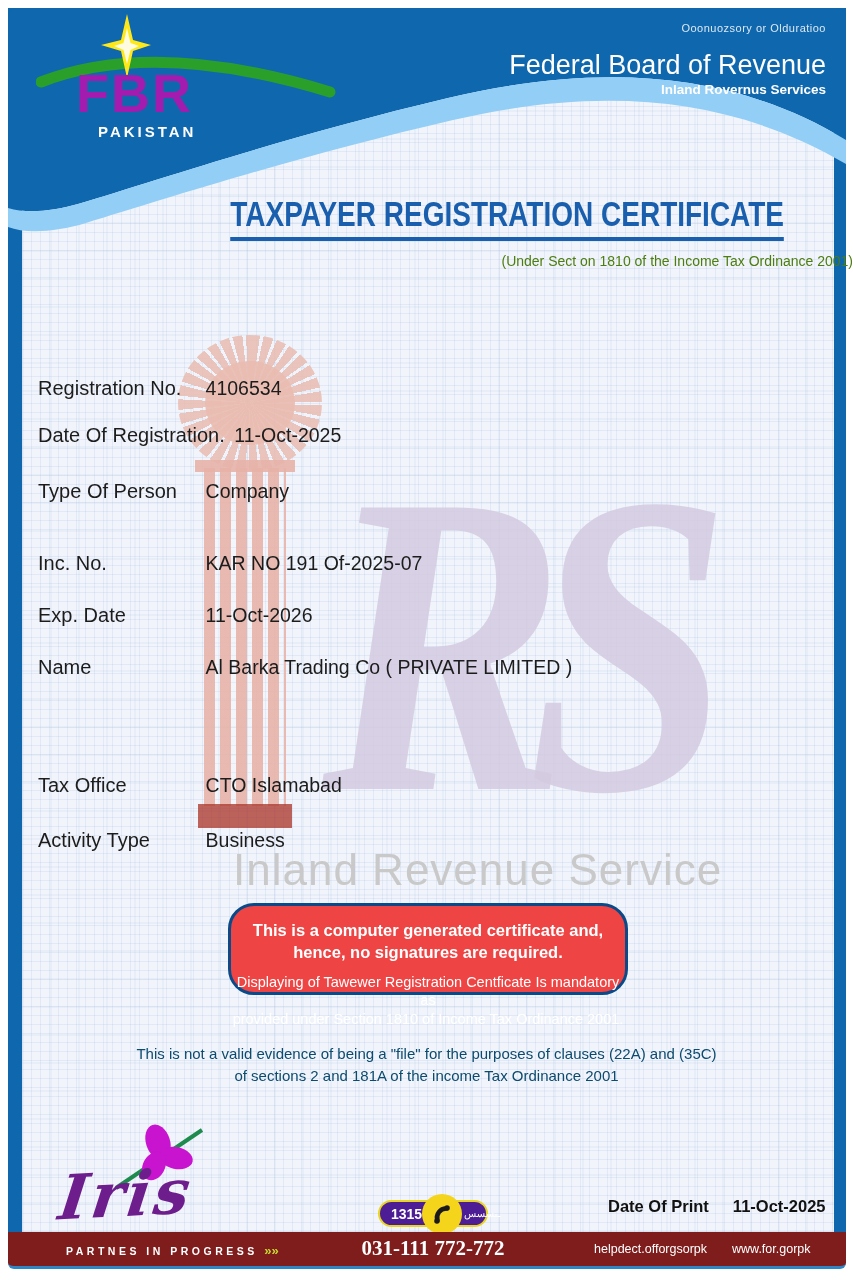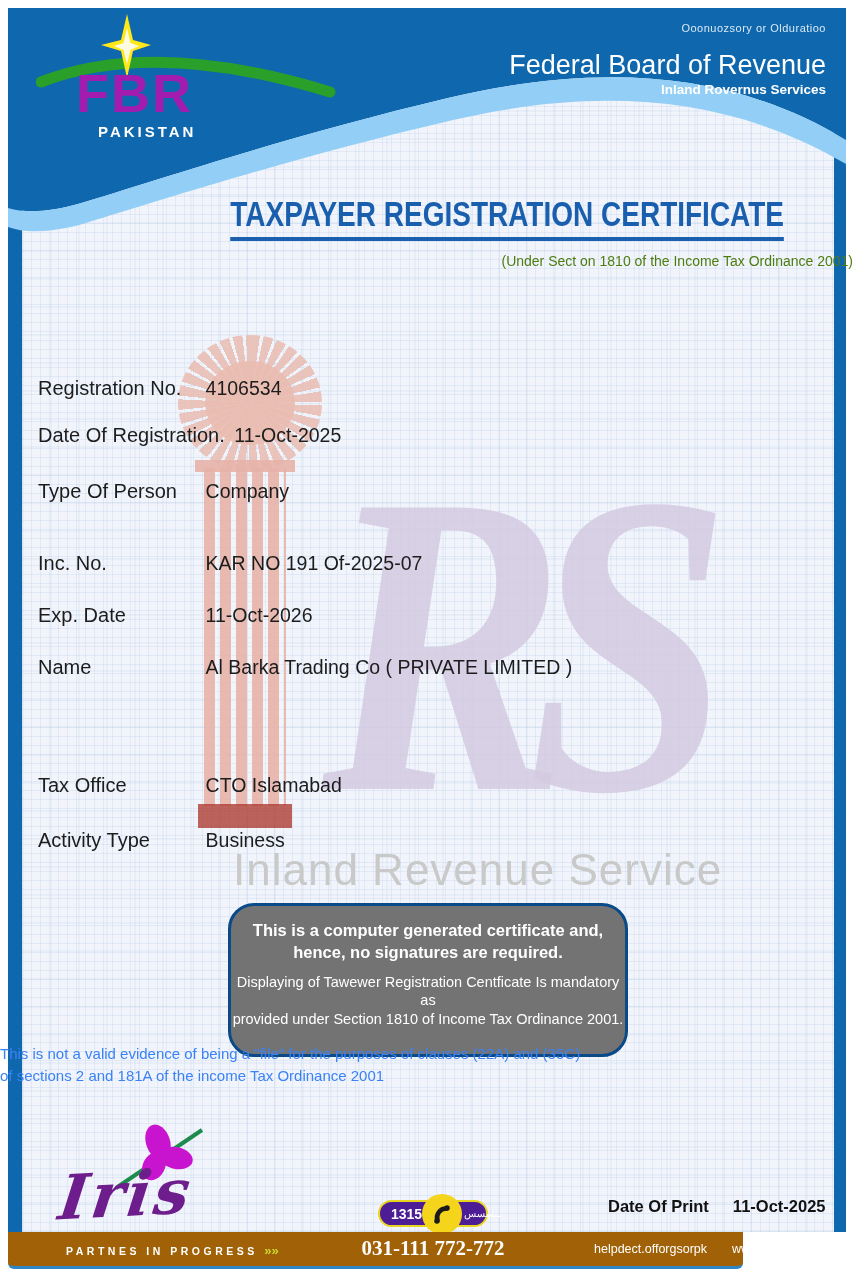--- a/index.html
+++ b/index.html
@@ -78,28 +78,28 @@
   .cert-subtitle { margin-top:12px; font-size:14px; color:#4d7c0f; }
 
   .field { position:absolute; left:38px; font-size:20px; color:#1c1c1c; white-space:nowrap; }
   .flabel { display:inline-block; min-width:162px; padding-right:4px; }
   .fvalue { font-size:19.5px; }
   .r1{top:377px} .r2{top:424px} .r3{top:480px} .r4{top:552px} .r5{top:604px}
   .r6{top:656px} .r7{top:706px} .r8{top:774px} .r9{top:829px}
   .r7 .fvalue{ font-size:17.5px; }
 
   .notice-box {
-    position:absolute; left:228px; top:903px; width:400px; height:154px;
-    background:#737373; border:3px solid #0a4a88; border-radius:26px;
+    position:absolute; left:228px; top:903px; width:400px; height:92px;
+    background:#ef4444; border:3px solid #0a4a88; border-radius:26px;
     color:#fff; text-align:center; padding-top:13px;
   }
   .nb-bold { font-size:16.5px; font-weight:bold; line-height:1.35; }
   .nb-reg  { font-size:14.5px; line-height:1.3; margin-top:9px; }
 
-  .disclaimer { position:absolute; left:0; right:0; top:1043px; text-align:left; font-size:15px; color:#3b82f6; line-height:1.45; }
+  .disclaimer { position:absolute; left:0; right:0; top:1043px; text-align:center; font-size:15px; color:#0c4a6e; line-height:1.45; }
 
   
   .iris { position:absolute; left:52px; top:1130px; width:230px; height:105px; }
   .iris-text {
     position:absolute; left:8px; top:28px;
     font-family:"DejaVu Serif", serif; font-style:italic; font-weight:bold;
     font-size:62px; color:#6d1d8c; transform:skewX(-10deg) rotate(-3deg); letter-spacing:3px;
   }
   .iris-flower { position:absolute; left:58px; top:-14px; }
 
@@ -113,22 +113,22 @@
     position:absolute; left:42px; top:-8px; width:40px; height:40px; border-radius:50%;
     background:#f5d51c; display:flex; align-items:center; justify-content:center;
   }
   .hl-urdu { position:absolute; left:84px; top:6px; font-size:10px; color:#fff; }
 
   .dop { position:absolute; left:608px; top:1197px; font-size:16.5px; color:#111; font-weight:600; white-space:nowrap; }
   .dop-val { margin-left:24px; font-weight:600; }
 
   
   .footer-bar {
-    position:absolute; left:8px; top:1232px; width:735px; height:37px;
-    background:#a16207; border-bottom:3px solid #2f86c7; border-radius:0 0 6px 6px; z-index:5;
+    position:absolute; left:8px; top:1232px; width:838px; height:37px;
+    background:#7f1d1d; border-bottom:3px solid #2f86c7; border-radius:0 0 6px 6px; z-index:5;
   }
   .ft-partners { position:absolute; left:58px; top:11px; font-size:10.5px; font-weight:bold; letter-spacing:3.5px; color:#fff; }
   .ft-chev { color:#c8d932; letter-spacing:0; font-size:13px; }
   .ft-phone { position:absolute; left:320px; top:4px; width:210px; text-align:center; font-family:"Liberation Serif", serif; font-weight:bold; font-size:21px; color:#fff; }
   .ft-help { position:absolute; left:586px; top:10px; font-size:12.5px; color:#fff; }
   .ft-web  { position:absolute; left:724px; top:10px; font-size:12.5px; color:#fff; }
 </style>
 </head>
 <body>
 

